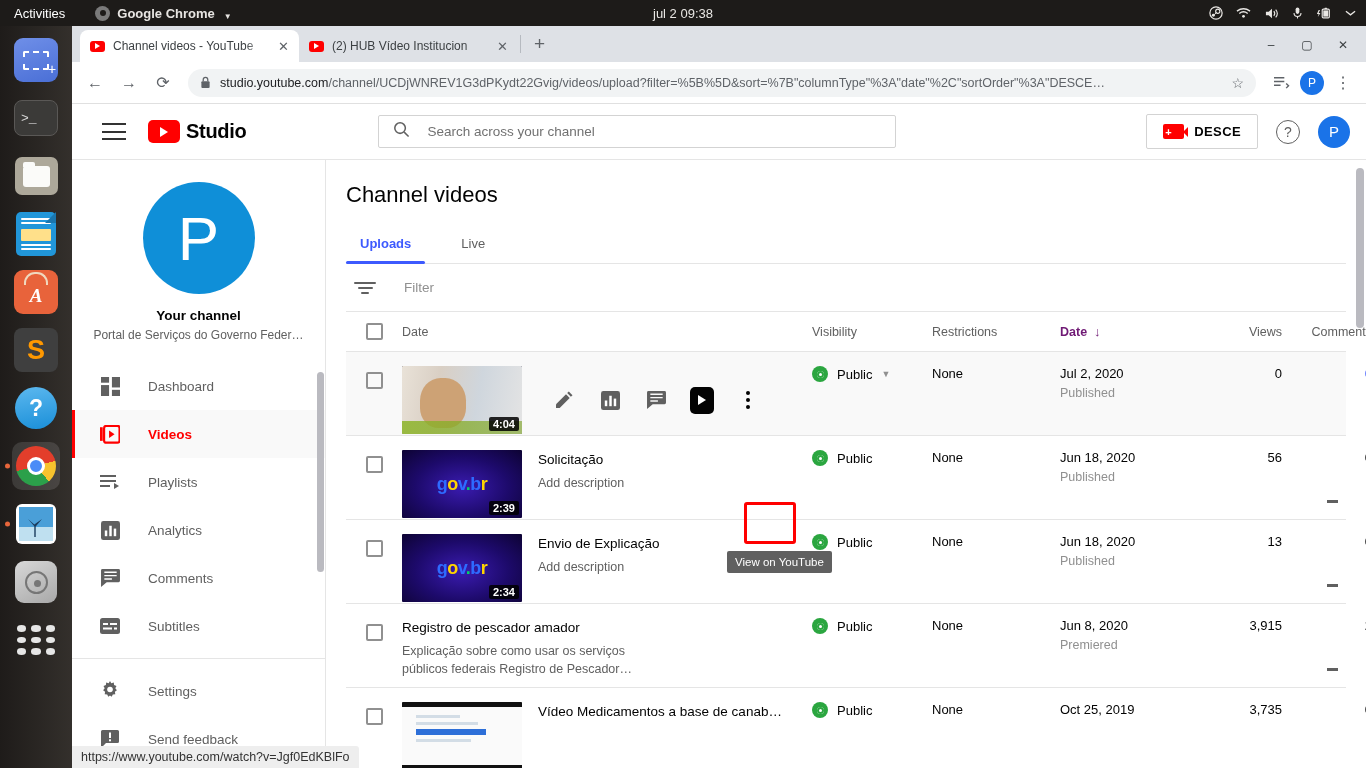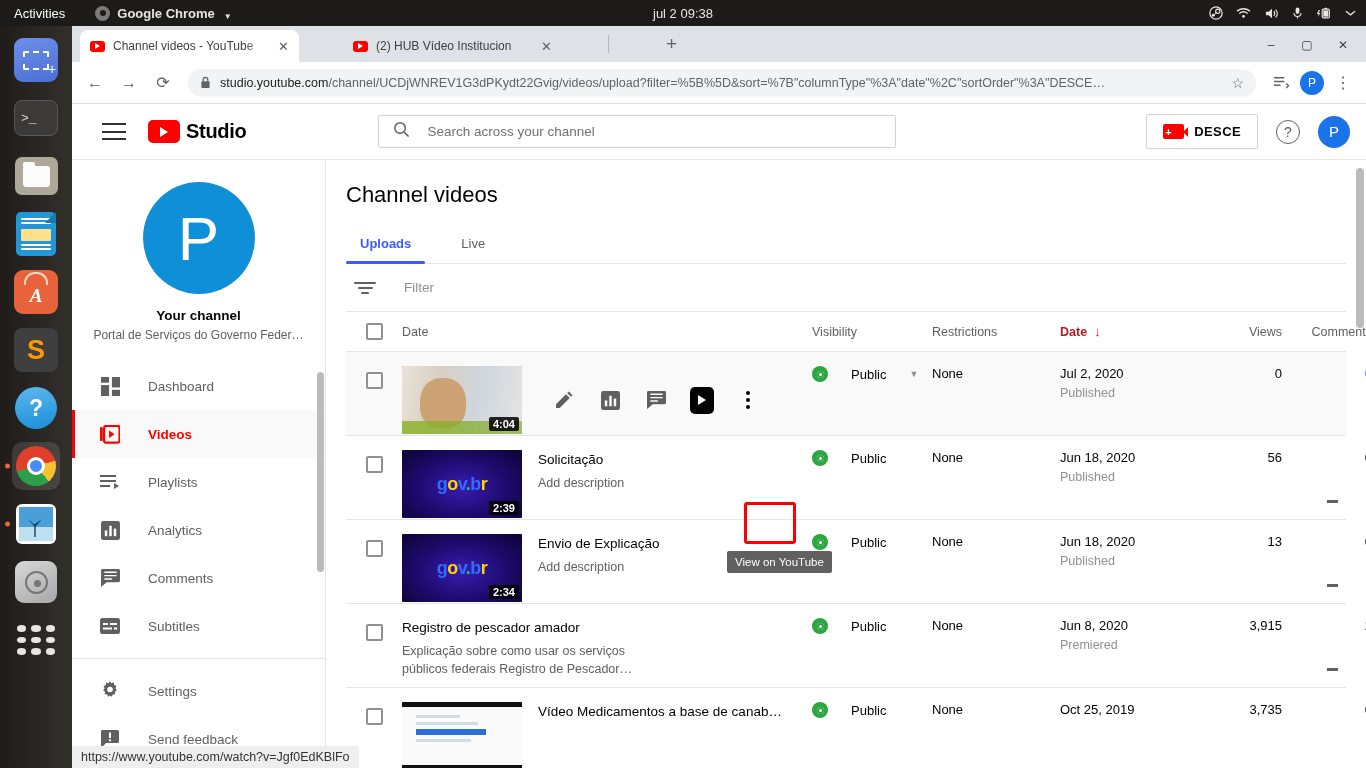--- a/index.html
+++ b/index.html
@@ -169,21 +169,21 @@
   }
   .ico-grid span { background: #e6e6e6; border-radius: 50%; display: block; }
 
   
   .chrome-window {
     position: absolute; top: 26px; left: 72px; width: 1294px; height: 742px;
     background: #fff;
   }
   .tabstrip {
     height: 36px; background: #dee1e6;
-    display: flex; align-items: flex-end; padding-left: 8px; position: relative; gap: 44px;
+    display: flex; align-items: flex-end; padding-left: 8px; position: relative;
   }
   .tab {
     height: 32px; width: 219px; border-radius: 8px 8px 0 0;
     display: flex; align-items: center; gap: 8px; padding: 0 10px;
     font-size: 12px; color: #3c4043; position: relative;
   }
   .tab.active { background: #fff; }
   .tab.inactive { color: #3c4043; }
   .yt-favicon {
     width: 15px; height: 11px; background: #ff0000; border-radius: 3px;
@@ -367,21 +367,21 @@
     flex: none; box-sizing: border-box;
   }
   .c-check { width: 56px; display: flex; justify-content: center; flex: none; }
   .c-video { width: 410px; flex: none; }
   .c-vis { width: 120px; flex: none; }
   .c-restr { width: 128px; flex: none; }
   .c-date { width: 130px; flex: none; }
   .c-views { width: 92px; text-align: right; flex: none; }
   .c-comm { width: 90px; text-align: right; flex: none; }
   .c-likes { width: 50px; text-align: right; flex: none; }
-  .th-date { color: #b91c1c; font-weight: bold; }
+  .th-date { color: #701a75; font-weight: bold; }
   .sort-arrow { margin-left: 7px; font-size: 13px; }
 
   .vrow {
     display: flex; align-items: flex-start; border-bottom: 1px solid #e5e5e5;
     min-height: 84px; padding-top: 14px; position: relative;
   }
   .vrow.hovered { background: #f9f9f9; }
   .vrow .c-check { padding-top: 6px; }
   .vid-cell { display: flex; gap: 16px; position: relative; }
   .thumb {
@@ -449,21 +449,21 @@
     position: absolute; left: 672px; top: 398px; width: 52px; height: 42px;
     border: 3px solid #ff0000; border-radius: 3px; z-index: 30; pointer-events: none;
   }
   .tooltip {
     position: absolute; left: 655px; top: 447px; background: #606060; color: #fff;
     font-size: 11.5px; padding: 5px 8px; border-radius: 2px; z-index: 31; white-space: nowrap;
   }
   .kebab { display: flex; flex-direction: column; gap: 3px; align-items: center; }
   .kebab span { width: 4px; height: 4px; border-radius: 50%; background: #030303; display: block; }
 
-  .vis-cell { display: flex; align-items: center; gap: 23px; font-size: 13px; color: #030303; }
+  .vis-cell { display: flex; align-items: center; gap: 9px; font-size: 13px; color: #030303; }
   .eye {
     width: 16px; height: 16px; border-radius: 50%; background: #2ba640;
     display: flex; align-items: center; justify-content: center; flex: none;
   }
   .eye::after {
     content: ""; width: 7px; height: 7px; border-radius: 50%;
     background: #fff; box-shadow: inset 0 0 0 2px #2ba640;
   }
   .vis-caret { color: #909090; font-size: 9px; }
   .cell-txt { font-size: 13px; color: #030303; }

